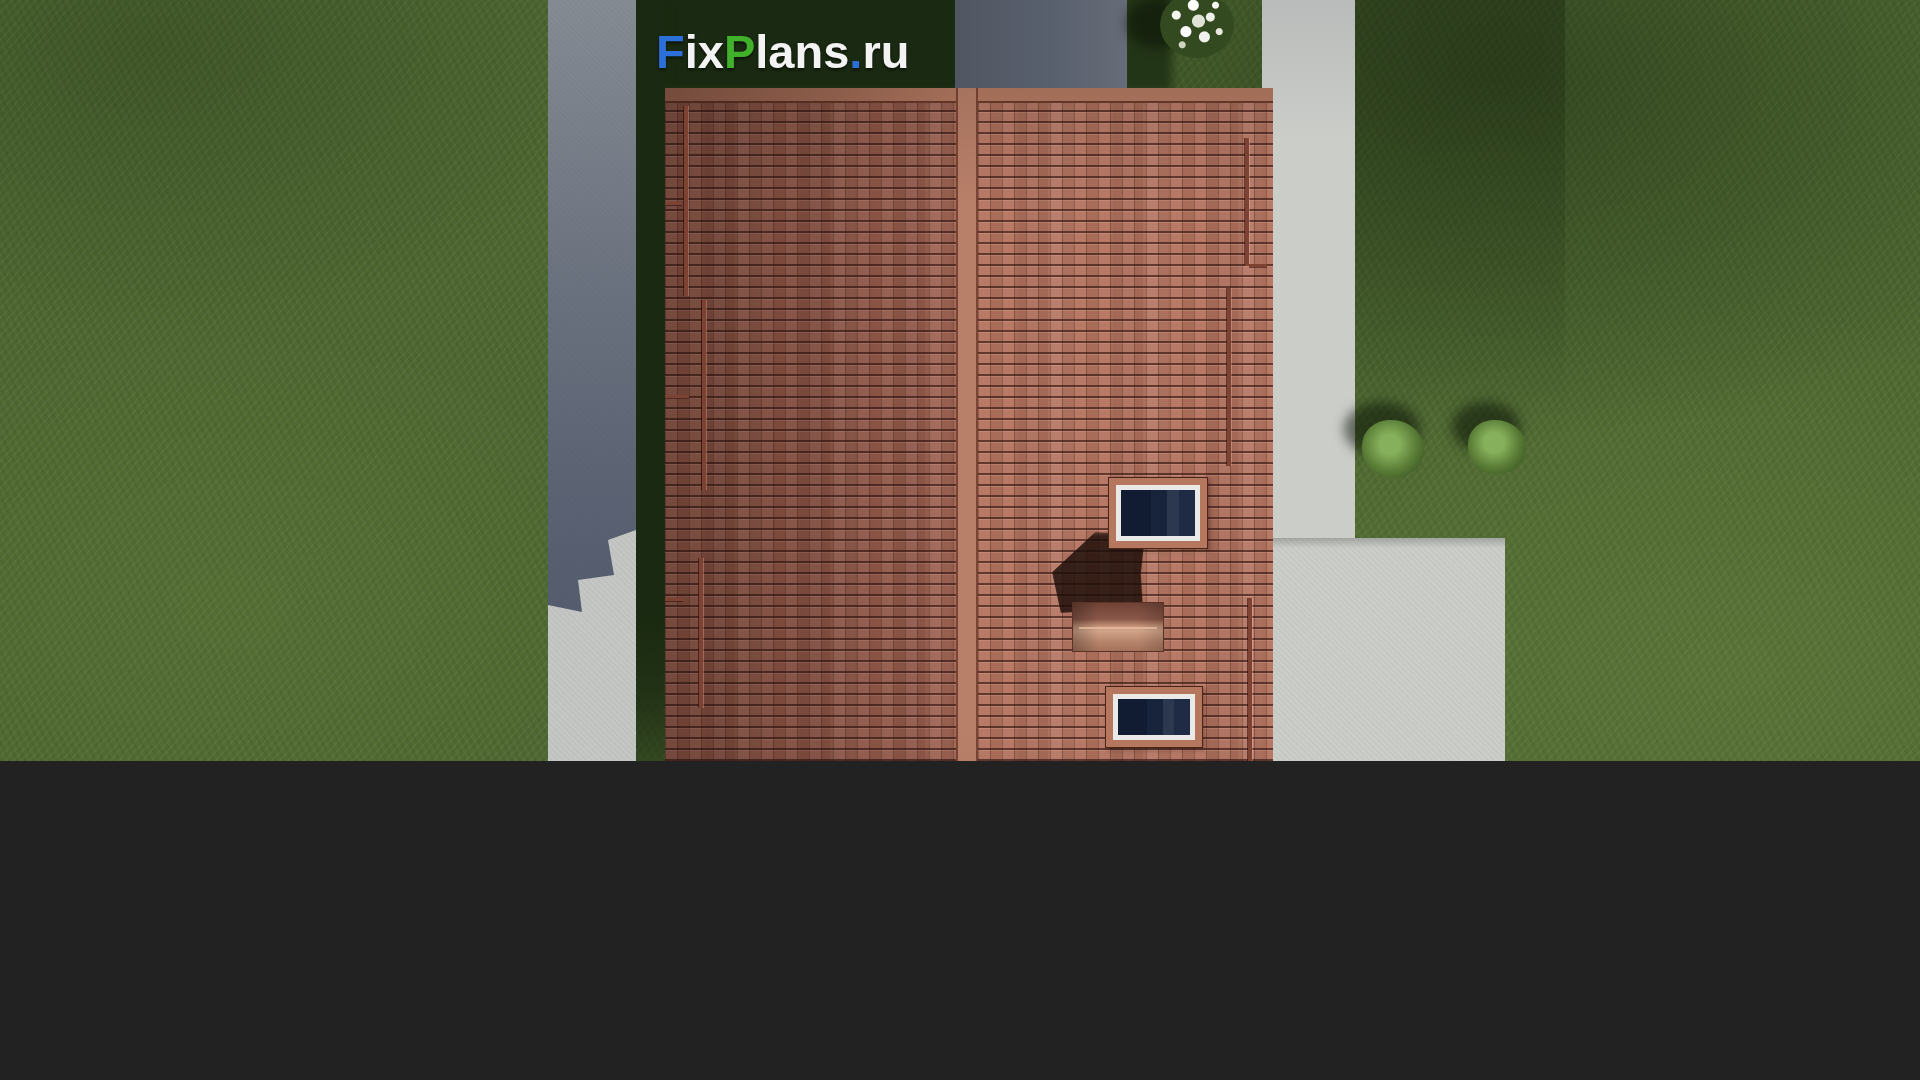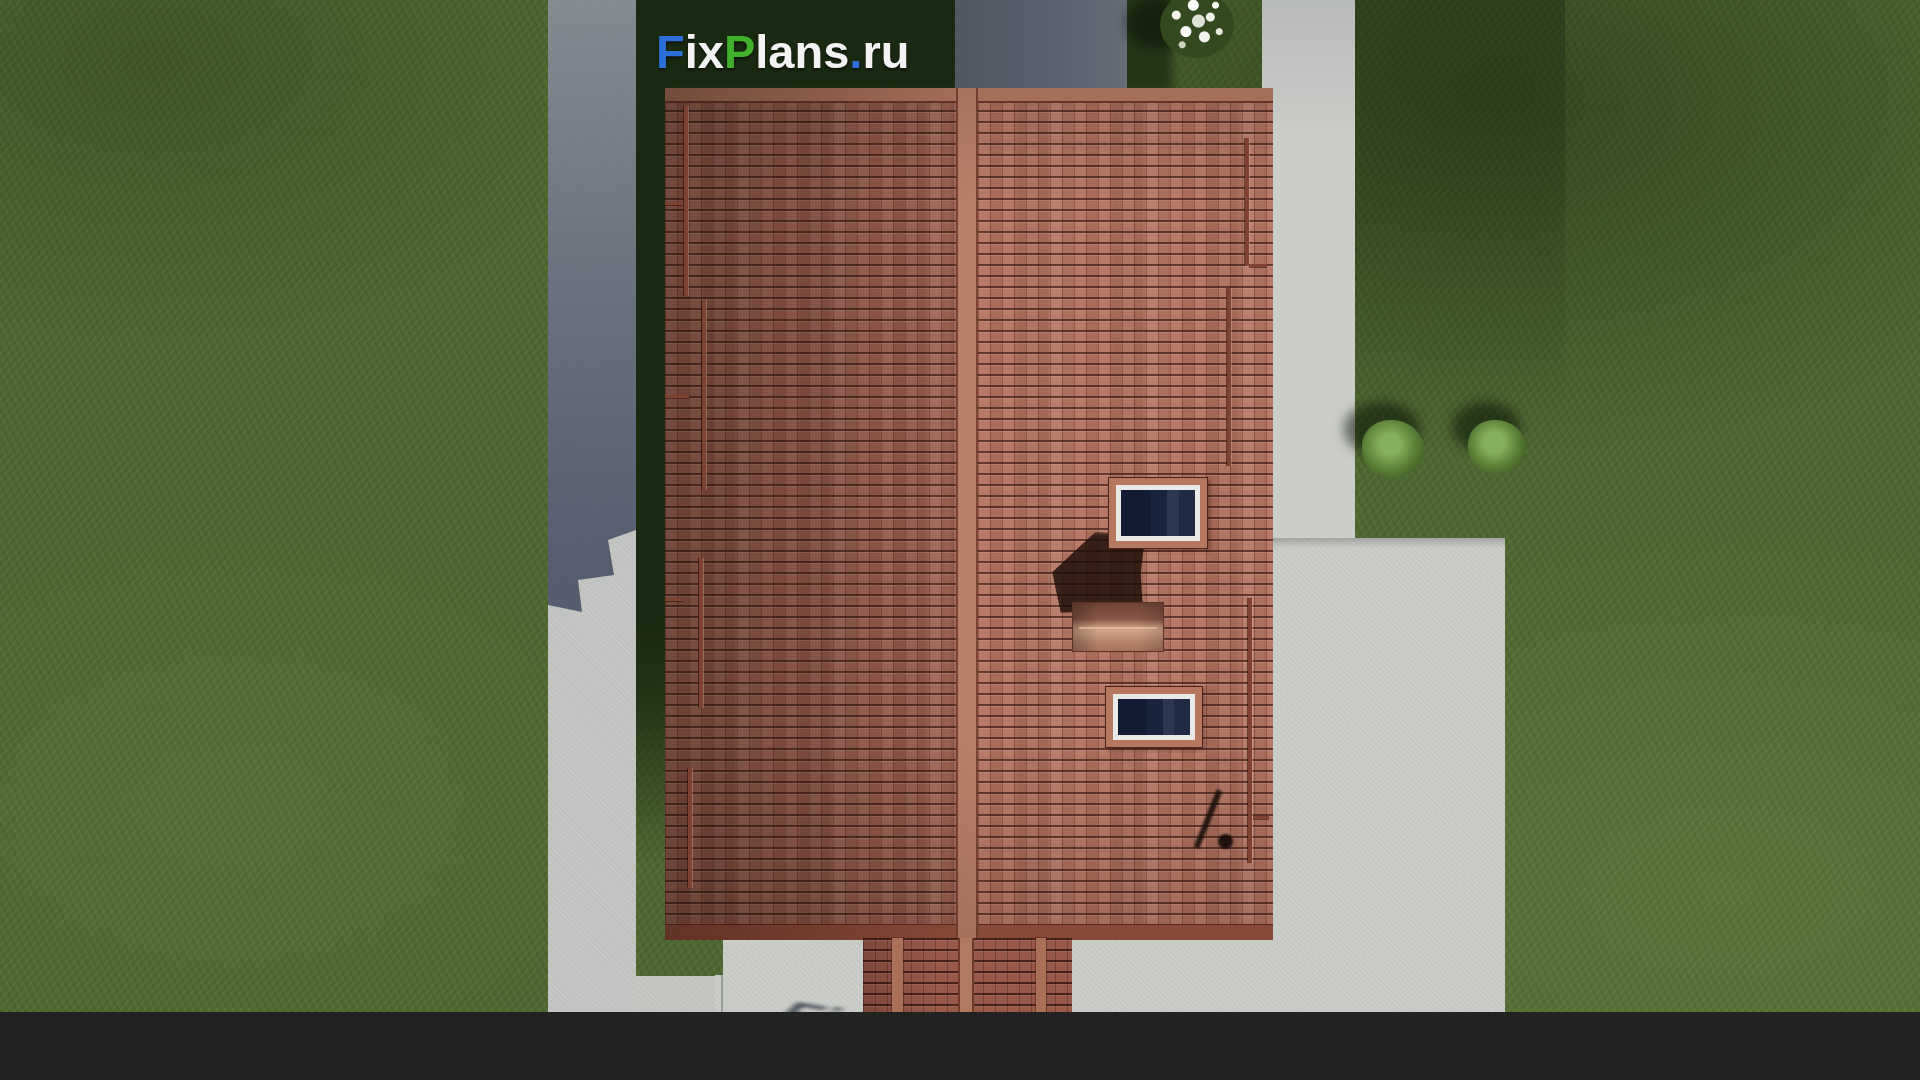--- a/index.html
+++ b/index.html
@@ -1,18 +1,18 @@
 <!DOCTYPE html>
 <html><head>
 <meta charset="utf-8">
 <style>
   html,body { margin:0; padding:0; background:#222; }
   * { box-sizing:border-box; }
   .scene {
-    position:relative; width:1920px; height:1012px; overflow:hidden;
+    position:relative; width:1920px; height:761px; overflow:hidden;
     font-family:"Liberation Sans", sans-serif;
   }
   .abs { position:absolute; }
 
   
   .lawn {
     position:absolute; inset:0;
     background-color:#4e6831;
     background-image:
       radial-gradient(ellipse 900px 520px at 78% 10%, rgba(18,32,10,0.45), rgba(0,0,0,0) 70%),

